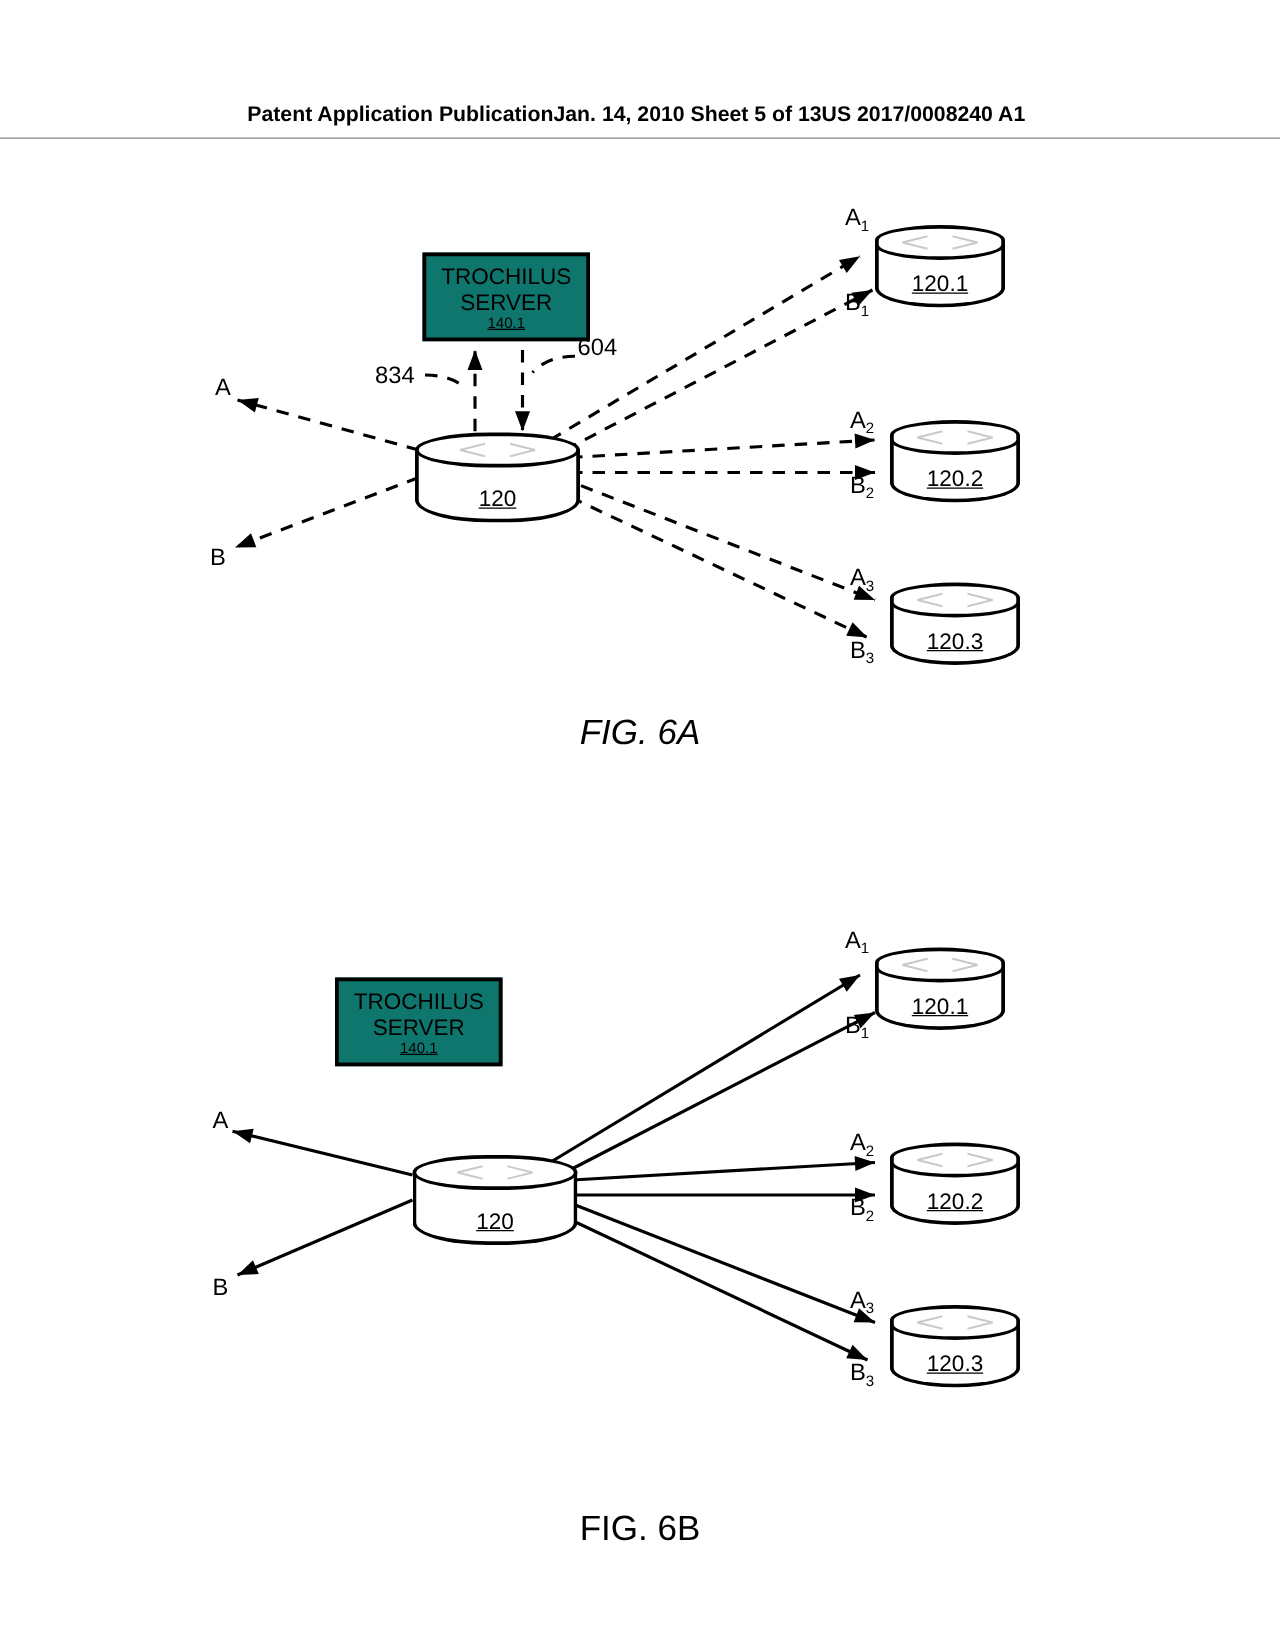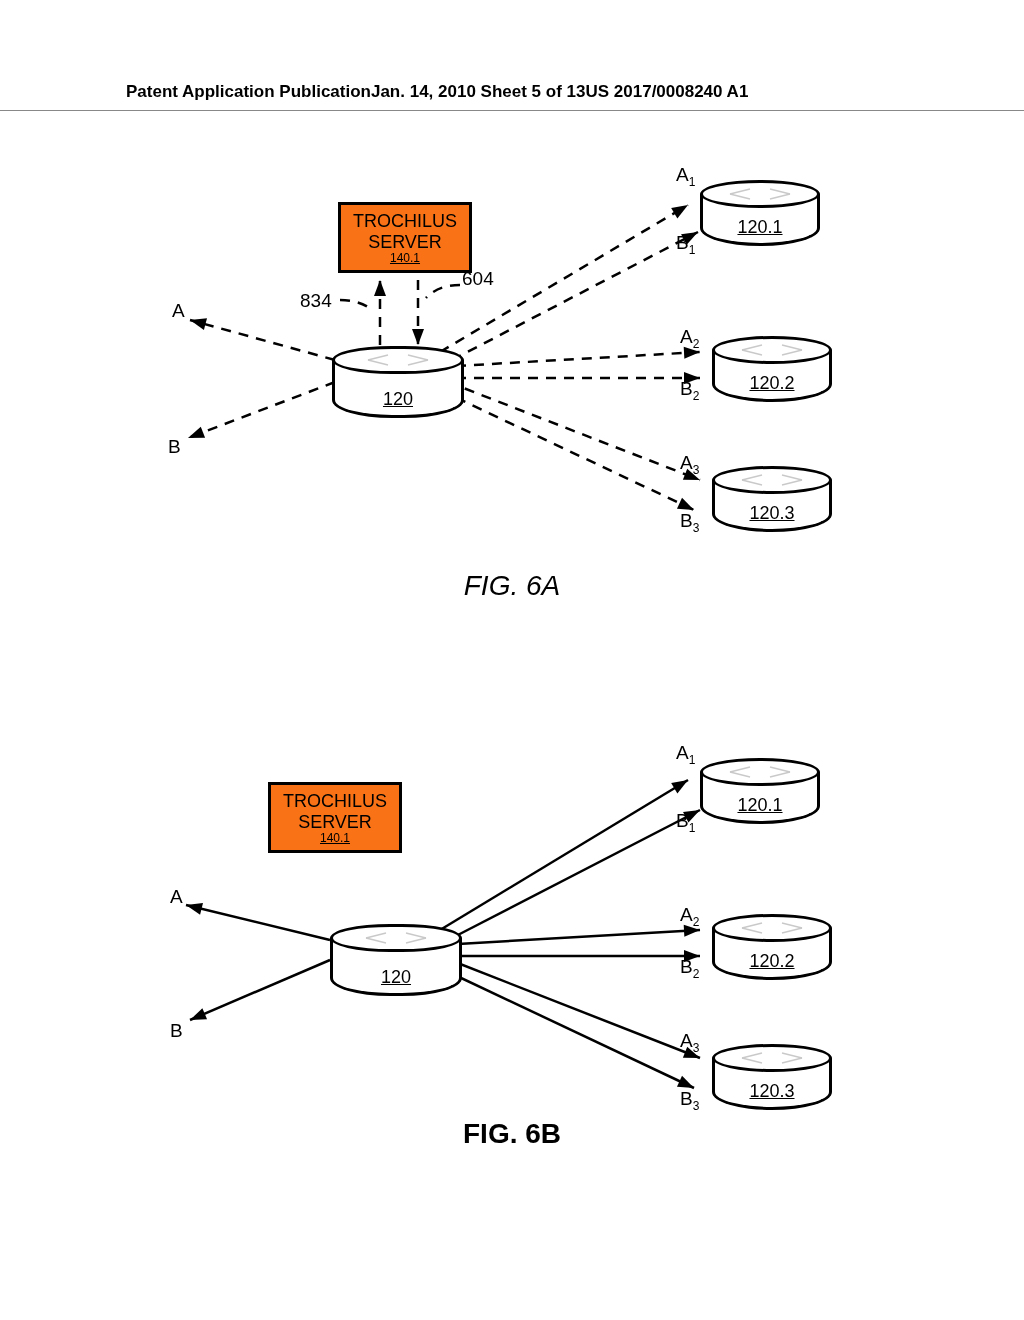--- a/index.html
+++ b/index.html
@@ -8,21 +8,21 @@
     height: 1320px;
     background: #fff;
     font-family: Arial, Helvetica, sans-serif;
     position: relative;
   }
   .page-header {
     position: absolute;
     top: 82px;
     left: 0; right: 0;
     display: flex;
-    justify-content: flex-start;
+    justify-content: center;
     padding: 0 132px 0 126px;
     font-size: 17px;
     font-weight: bold;
   }
   .hr-line {
     position: absolute;
     left: 0; right: 0;
     top: 110px;
     border-top: 1px solid #888;
   }
@@ -34,26 +34,26 @@
   .fig-6a { top: 150px; height: 440px; }
   .fig-6b { top: 710px; height: 460px; }
   .fig-caption {
     position: absolute;
     left: 50%;
     transform: translateX(-50%);
     font-size: 28px;
     font-weight: normal;
   }
   .cap-6a { top: 570px; font-style: italic; }
-  .cap-6b { top: 1118px; font-weight: bold; }
+  .cap-6b { top: 1207px; }
 
   
   .router {
     position: absolute;
-    width: 120px;
+    width: 104px;
     height: 66px;
   }
   .router-body {
     position: absolute;
     left: 0; right: 0;
     top: 14px;
     bottom: 0;
     border: 3px solid #000;
     border-top: none;
     border-radius: 0 0 60px 60px / 0 0 18px 18px;
@@ -85,21 +85,21 @@
     text-align: center;
     font-size: 18px;
     text-decoration: underline;
     font-weight: normal;
   }
 
   
   .server-box {
     position: absolute;
     border: 3px solid #000;
-    background: #f97316;
+    background: #0f766e;
     text-align: center;
     padding: 6px 12px 4px 12px;
     line-height: 1.15;
   }
   .server-box .line1 { font-size: 18px; }
   .server-box .line2 { font-size: 18px; }
   .server-box .ref {
     font-size: 12px;
     text-decoration: underline;
   }

